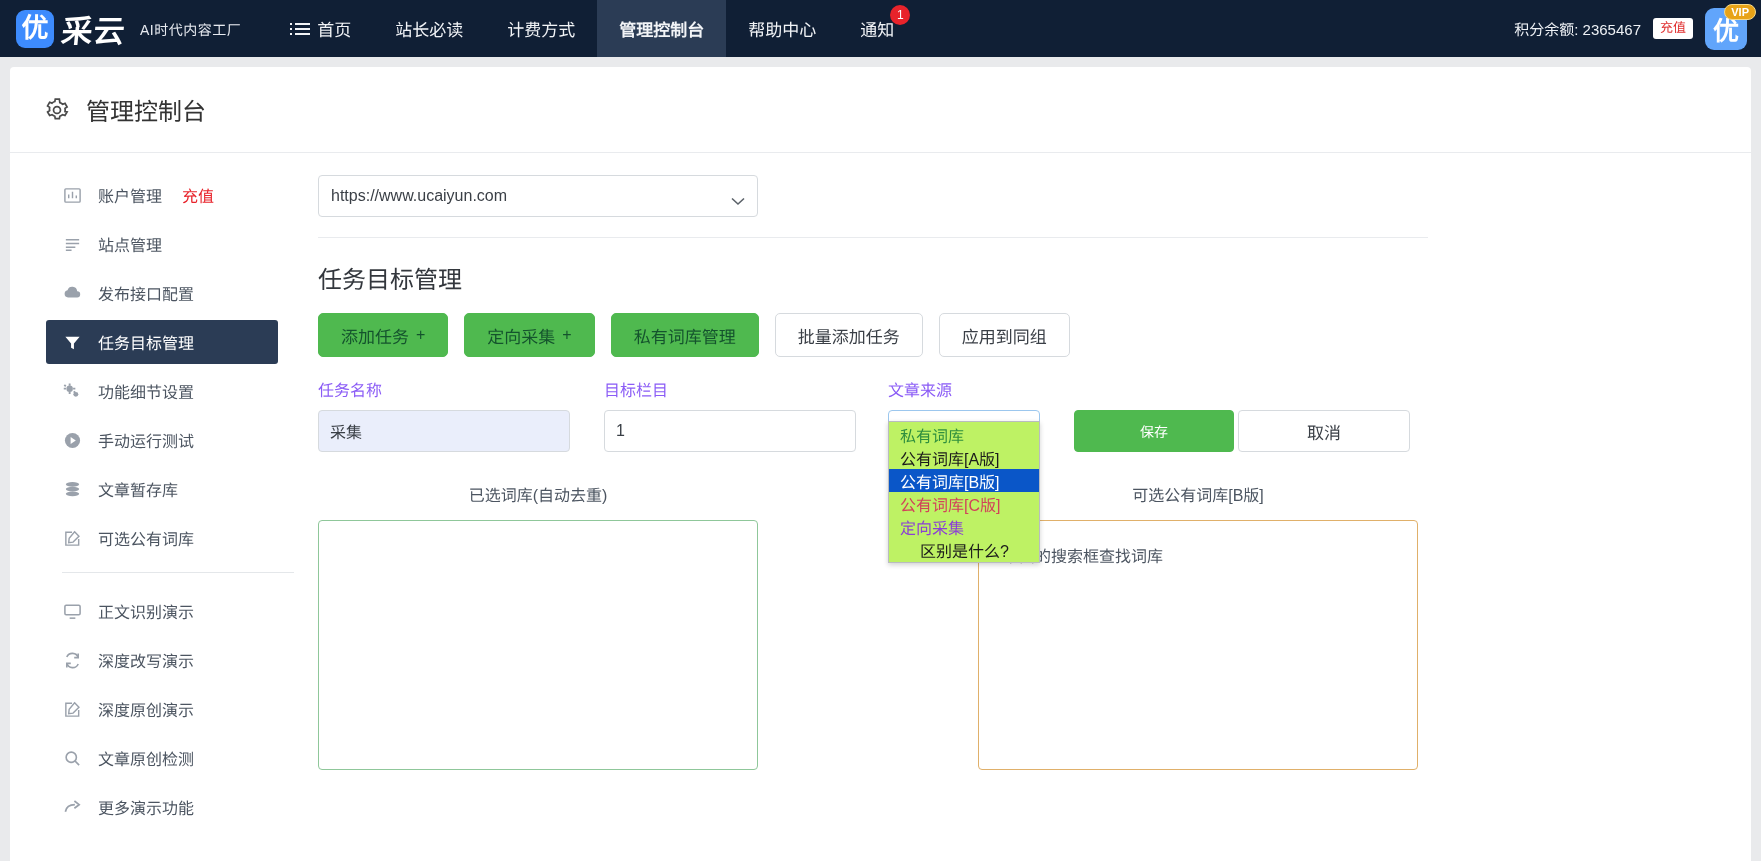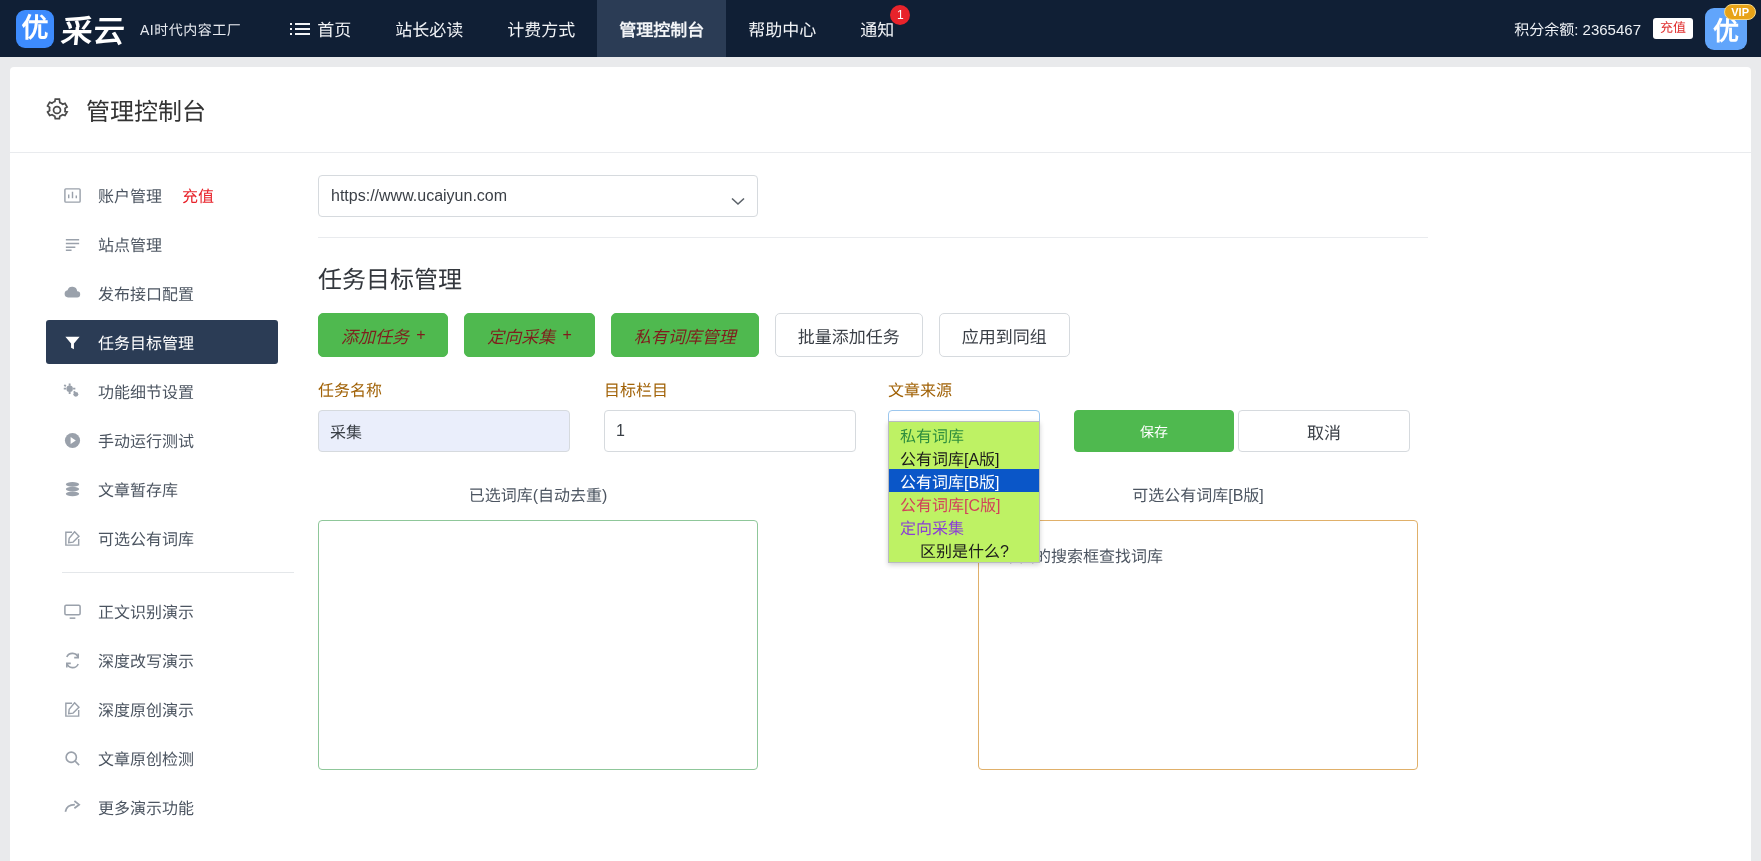--- a/index.html
+++ b/index.html
@@ -234,41 +234,40 @@
     font-size: 17px;
     display: flex;
     align-items: center;
     justify-content: center;
     padding: 0 22px;
     cursor: pointer;
     white-space: nowrap;
   }
   .btn-green {
     background: #4fb94f;
-    color: #7f1d1d;
+    color: #14532d;
     border: 1px solid #4fb94f;
-    font-style: italic;
   }
   .btn-white {
     background: #ffffff;
     color: #3a3f46;
     border: 1px solid #d6dade;
   }
   .btn .plus { margin-left: 7px; font-size: 16px; }
 
   .form-row {
     display: flex;
     align-items: flex-end;
     gap: 0;
     margin-top: 20px;
   }
   .field { display: flex; flex-direction: column; }
   .field-label {
     font-size: 16px;
-    color: #a16207;
+    color: #8b5cf6;
     margin-bottom: 9px;
   }
   .input-box {
     height: 42px;
     border: 1px solid #d6dade;
     border-radius: 4px;
     padding: 0 11px;
     font-size: 16px;
     color: #3a3f46;
     display: flex;

